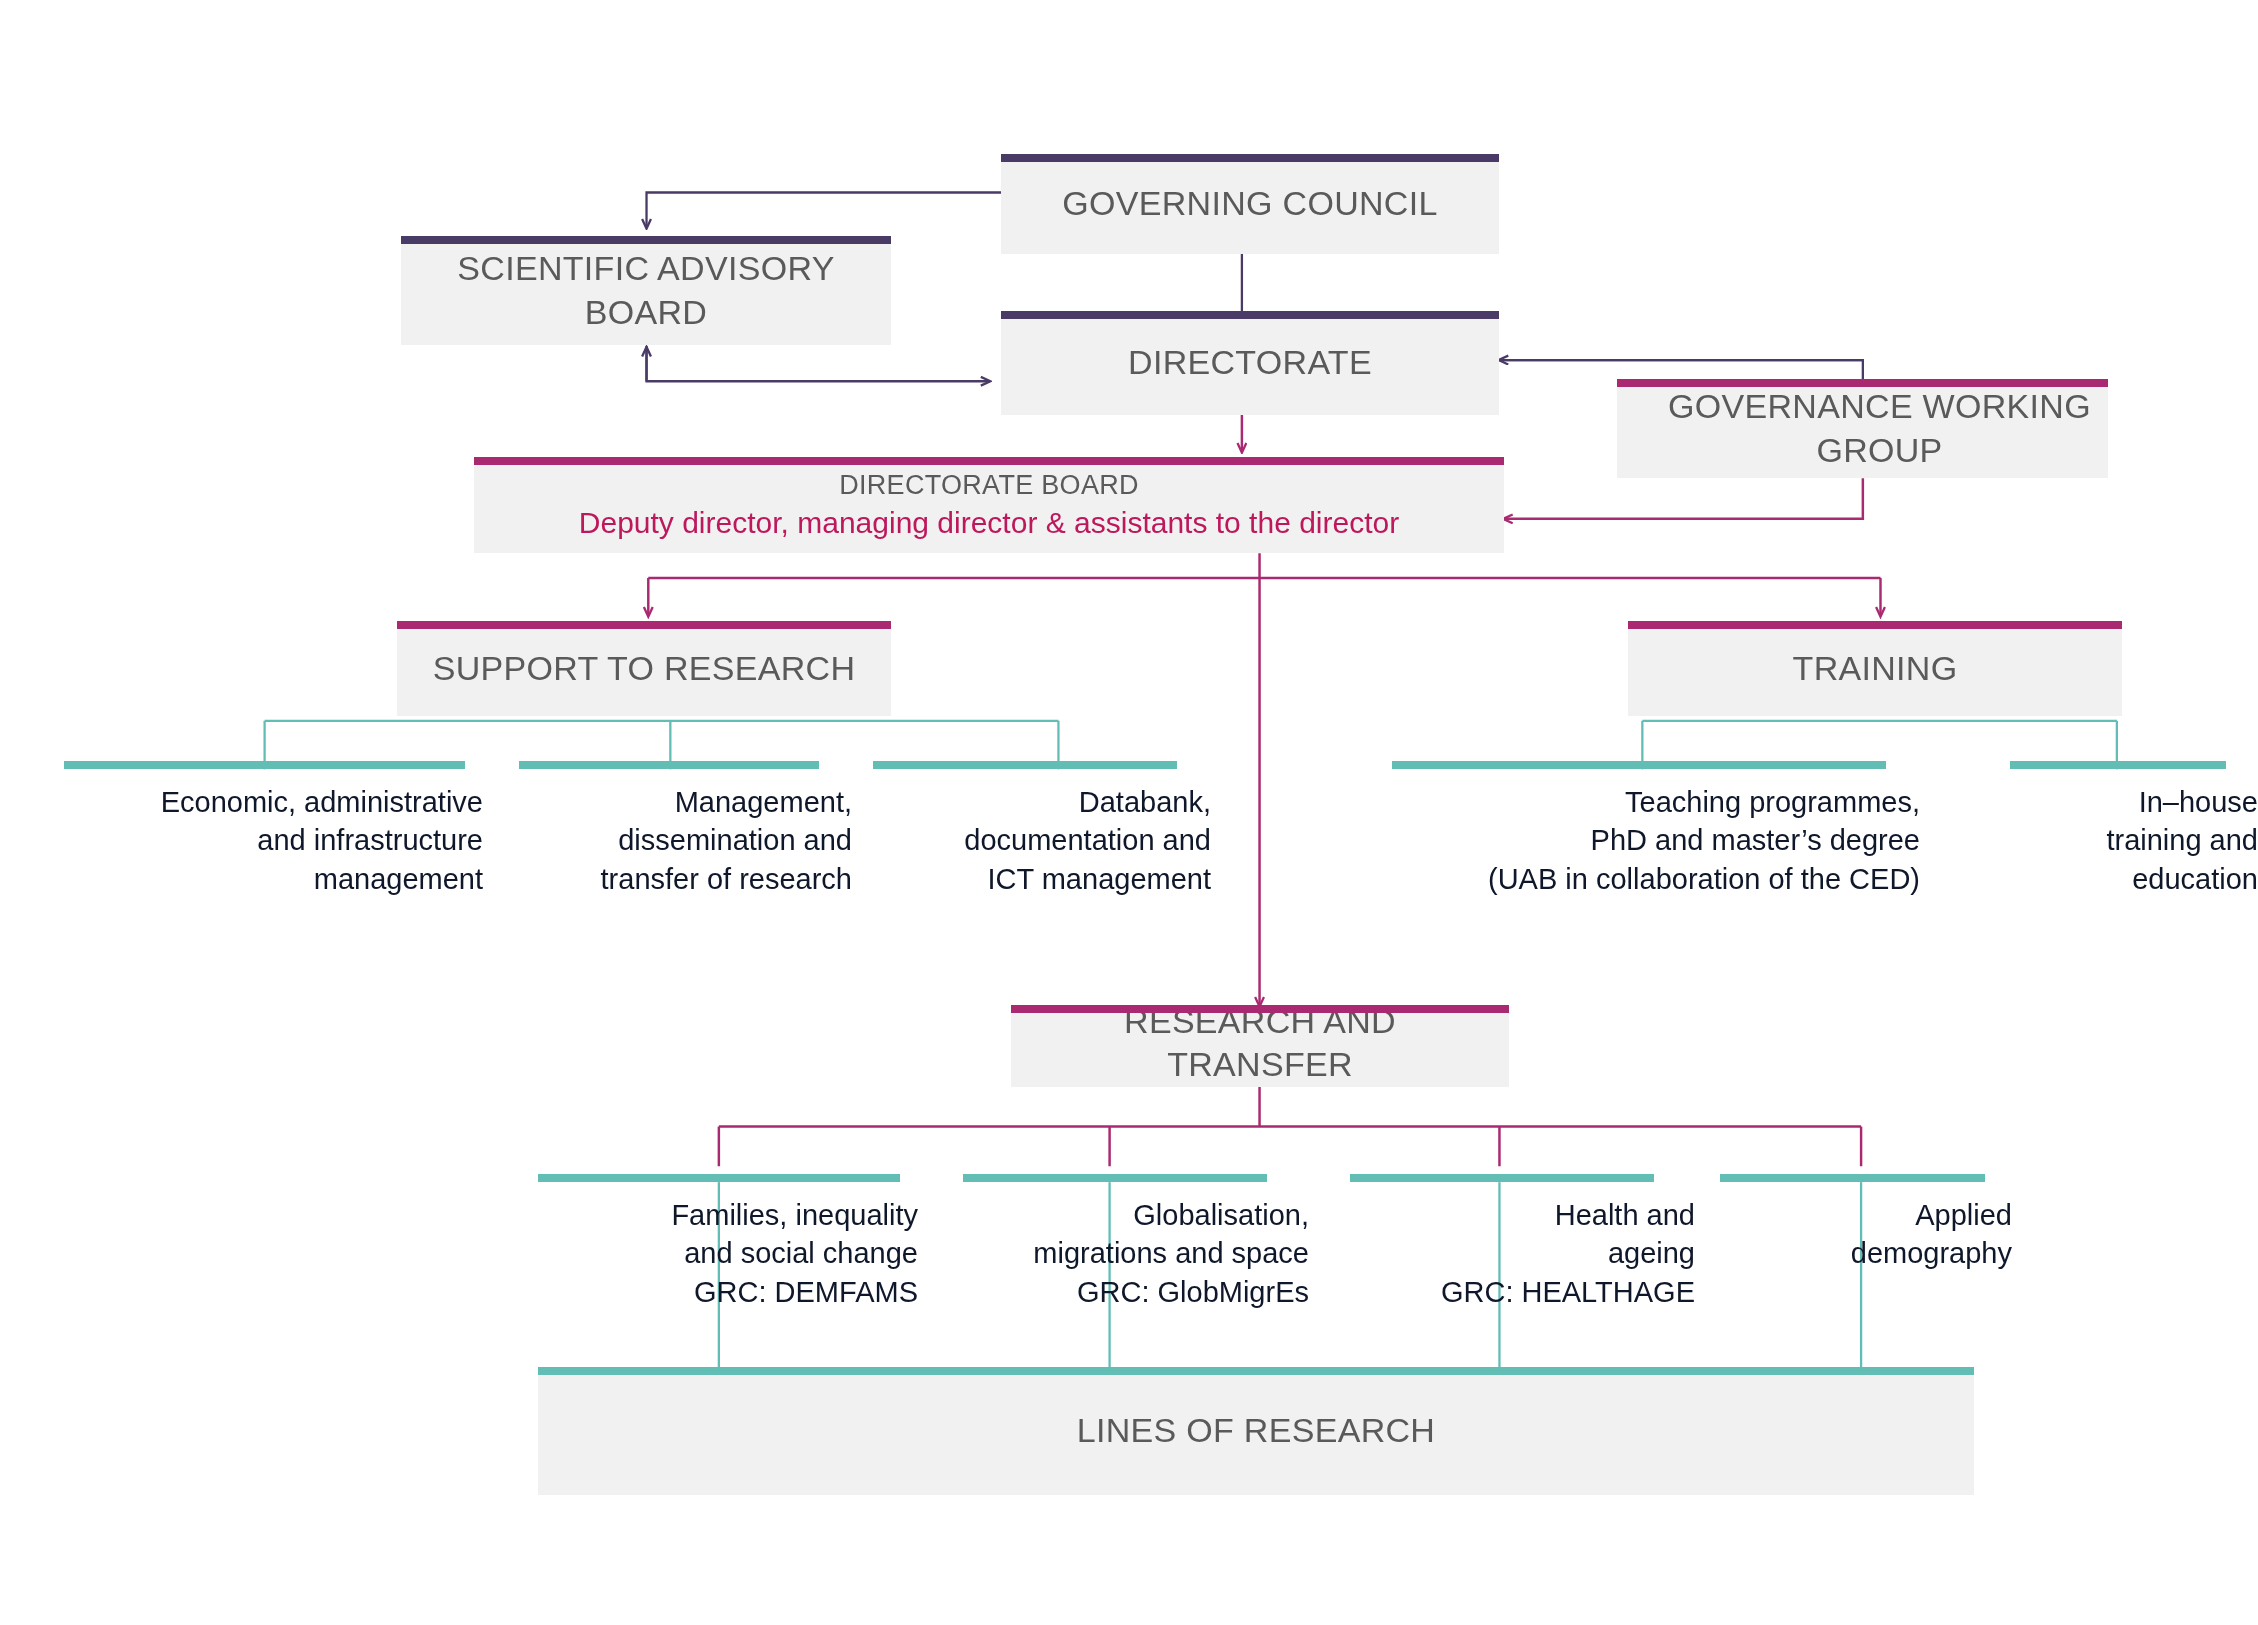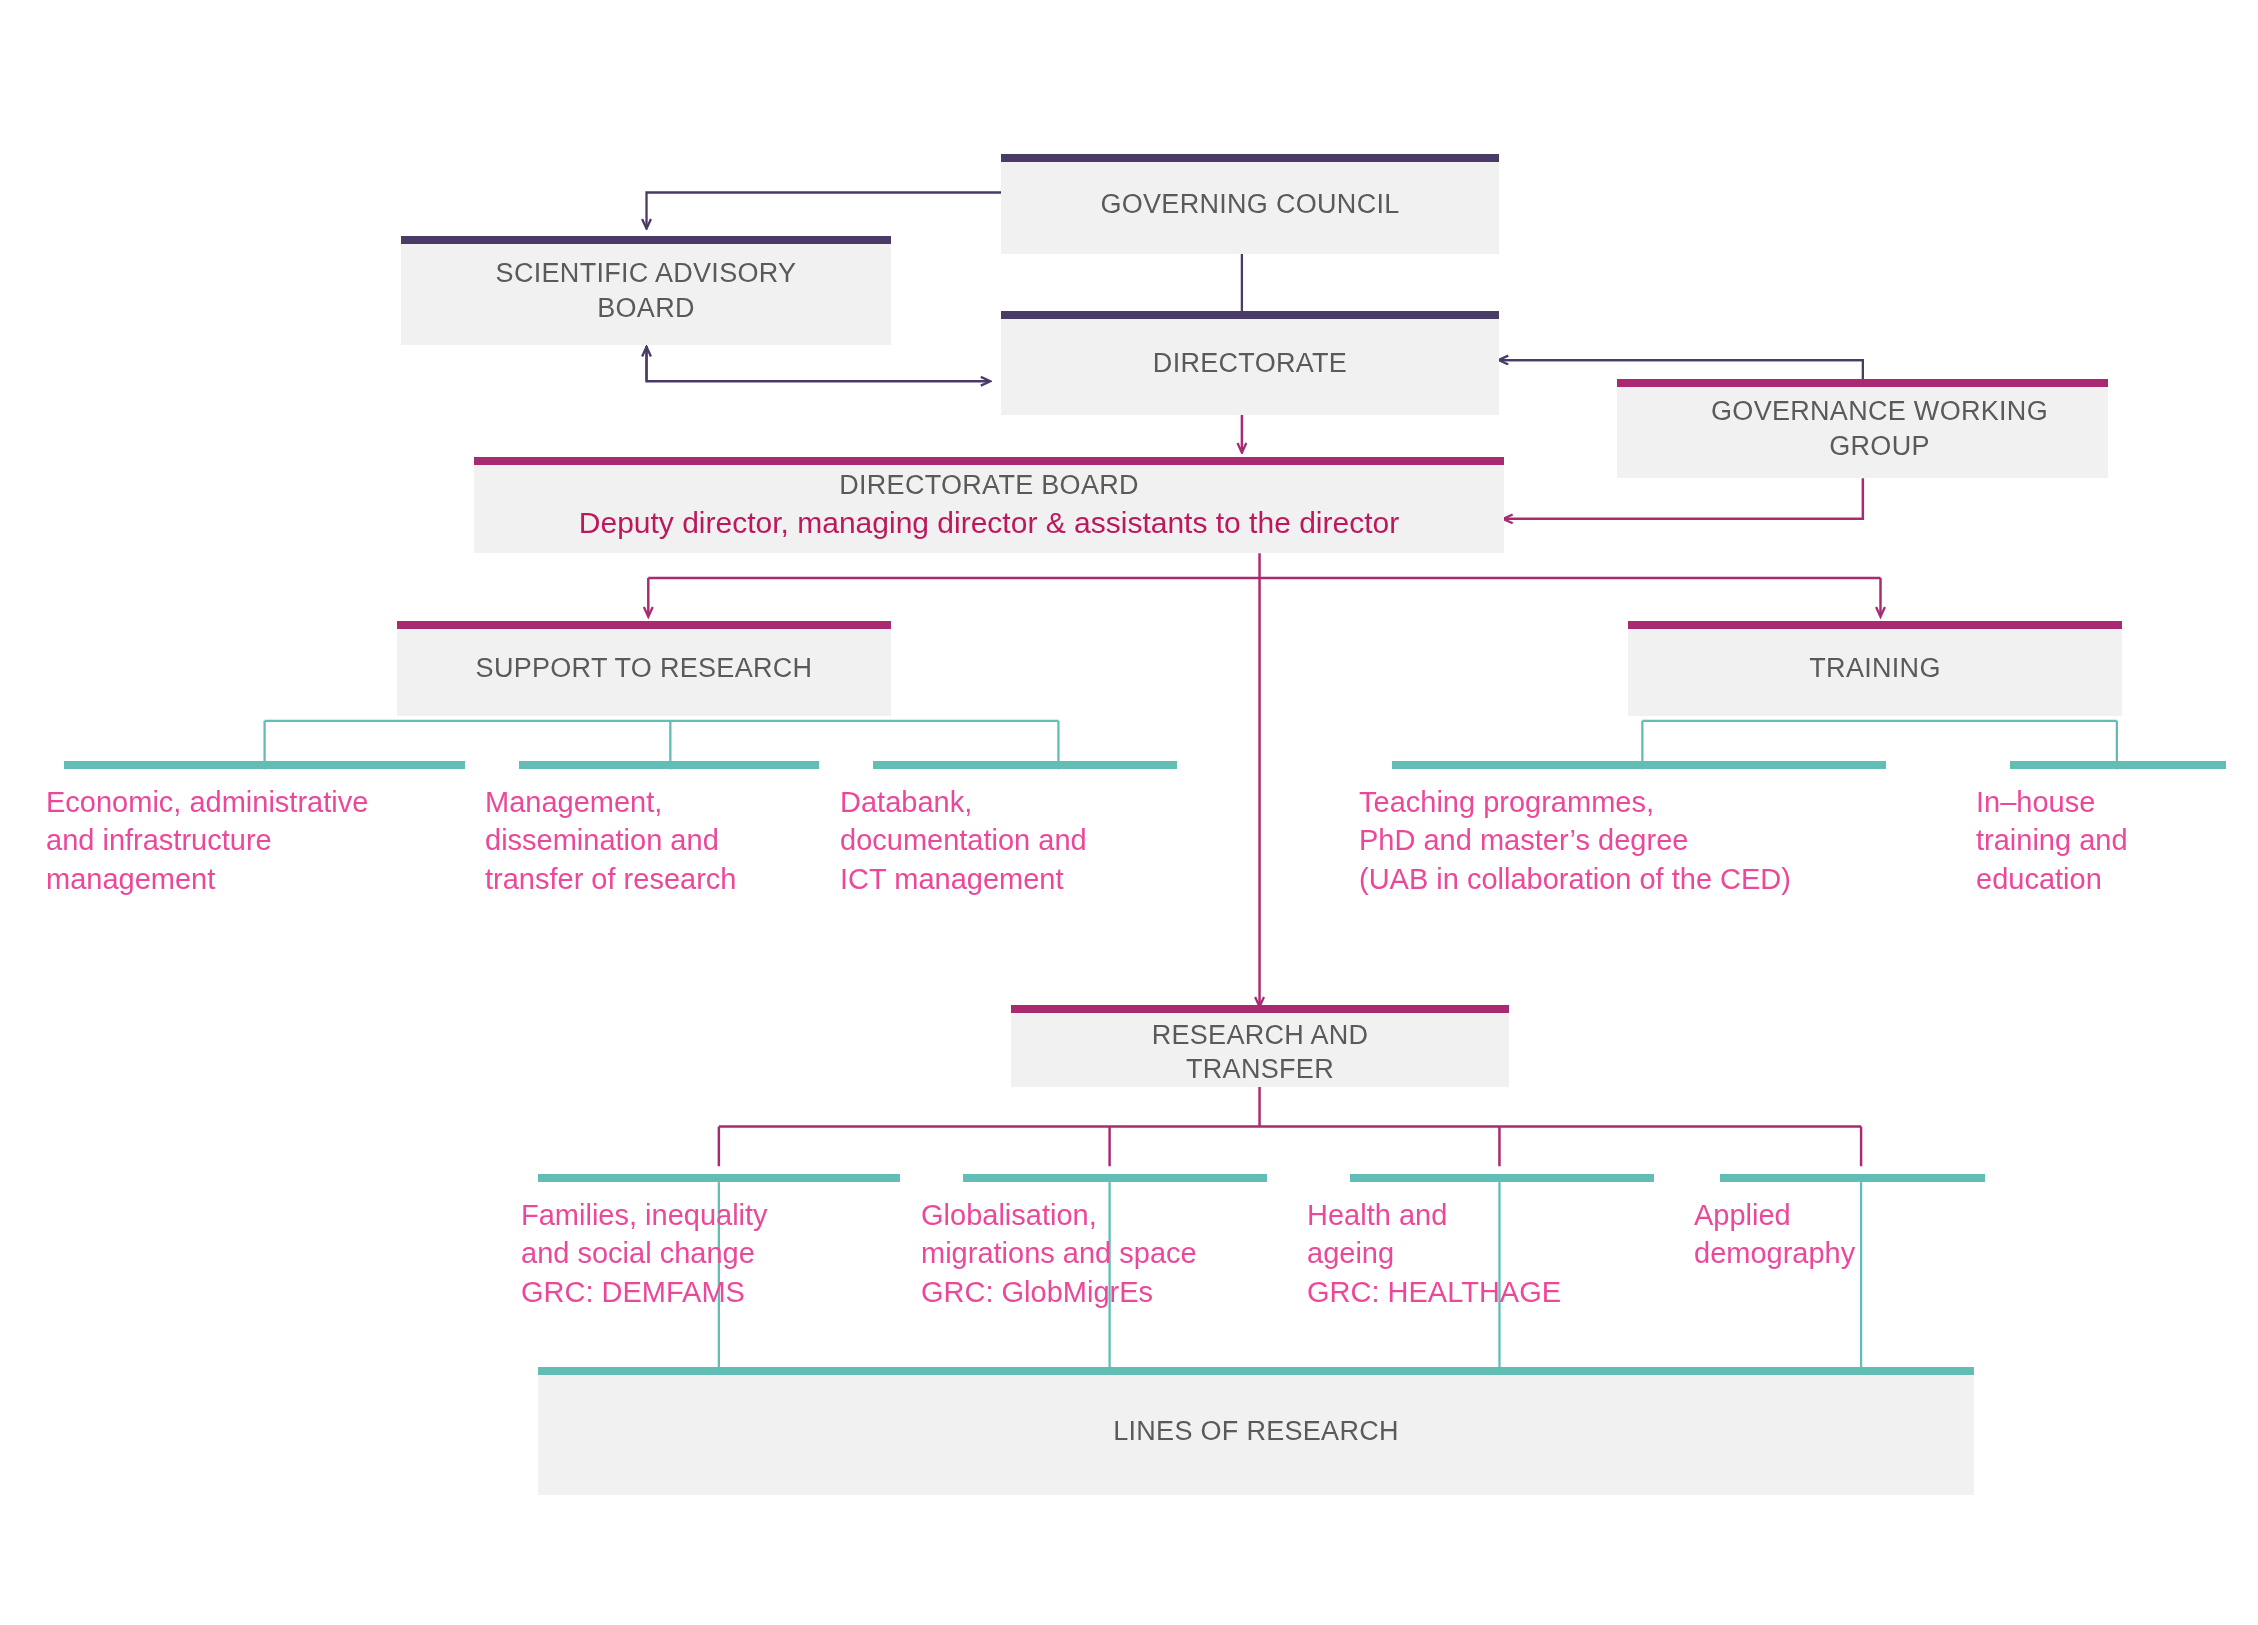--- a/index.html
+++ b/index.html
@@ -42,28 +42,28 @@
   }
   .cap-purple { background: #4a3a66; }
   .cap-magenta { background: #a92a70; }
   .cap-teal { background: #62bdb5; }
   .node .label {
     padding: 0 12.4px;
     line-height: 1.28;
     white-space: pre-line;
   }
   .t-upper {
-    font-size: 27px;
+    font-size: 34px;
     letter-spacing: 0.3px;
     font-weight: 400;
   }
   .leaf {
     position: absolute;
-    text-align: left;
-    color: #ec4899;
+    text-align: right;
+    color: #0f172a;
     font-size: 29px;
     line-height: 1.32;
     white-space: pre-line;
   }
   .leafbar {
     position: absolute;
     height: 8px;
     background: #62bdb5;
   }
   .dirboard-label {

